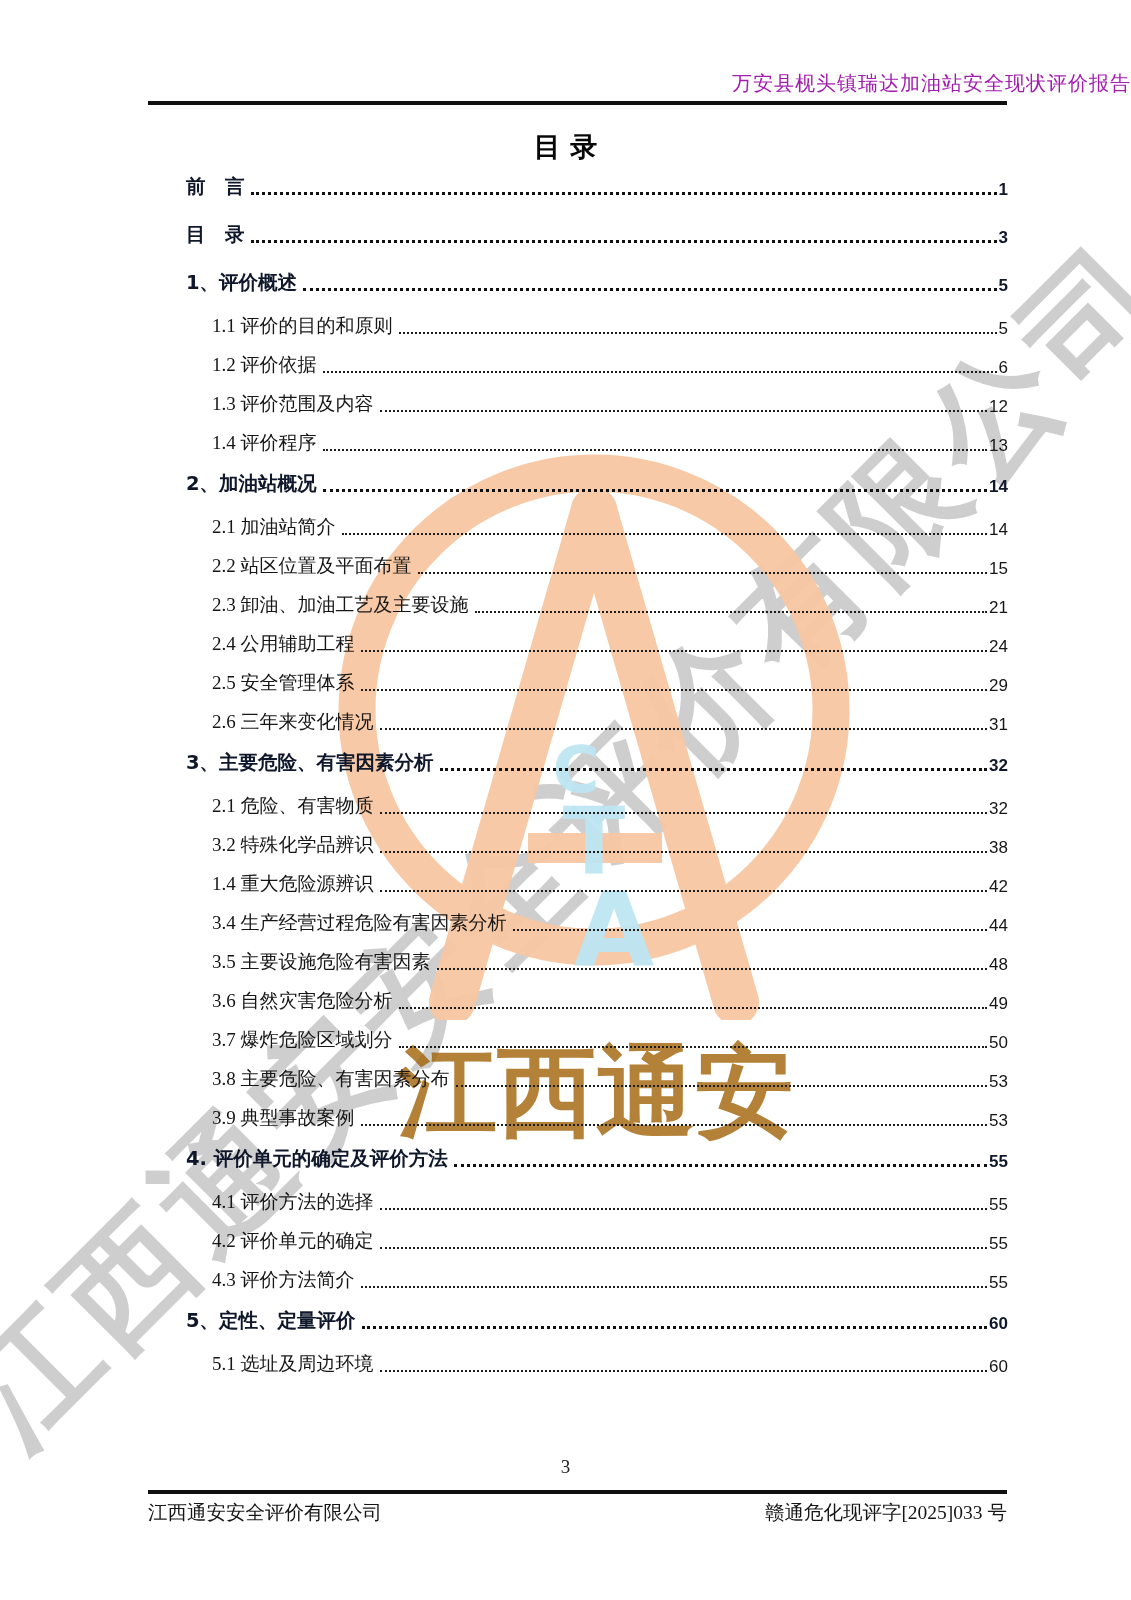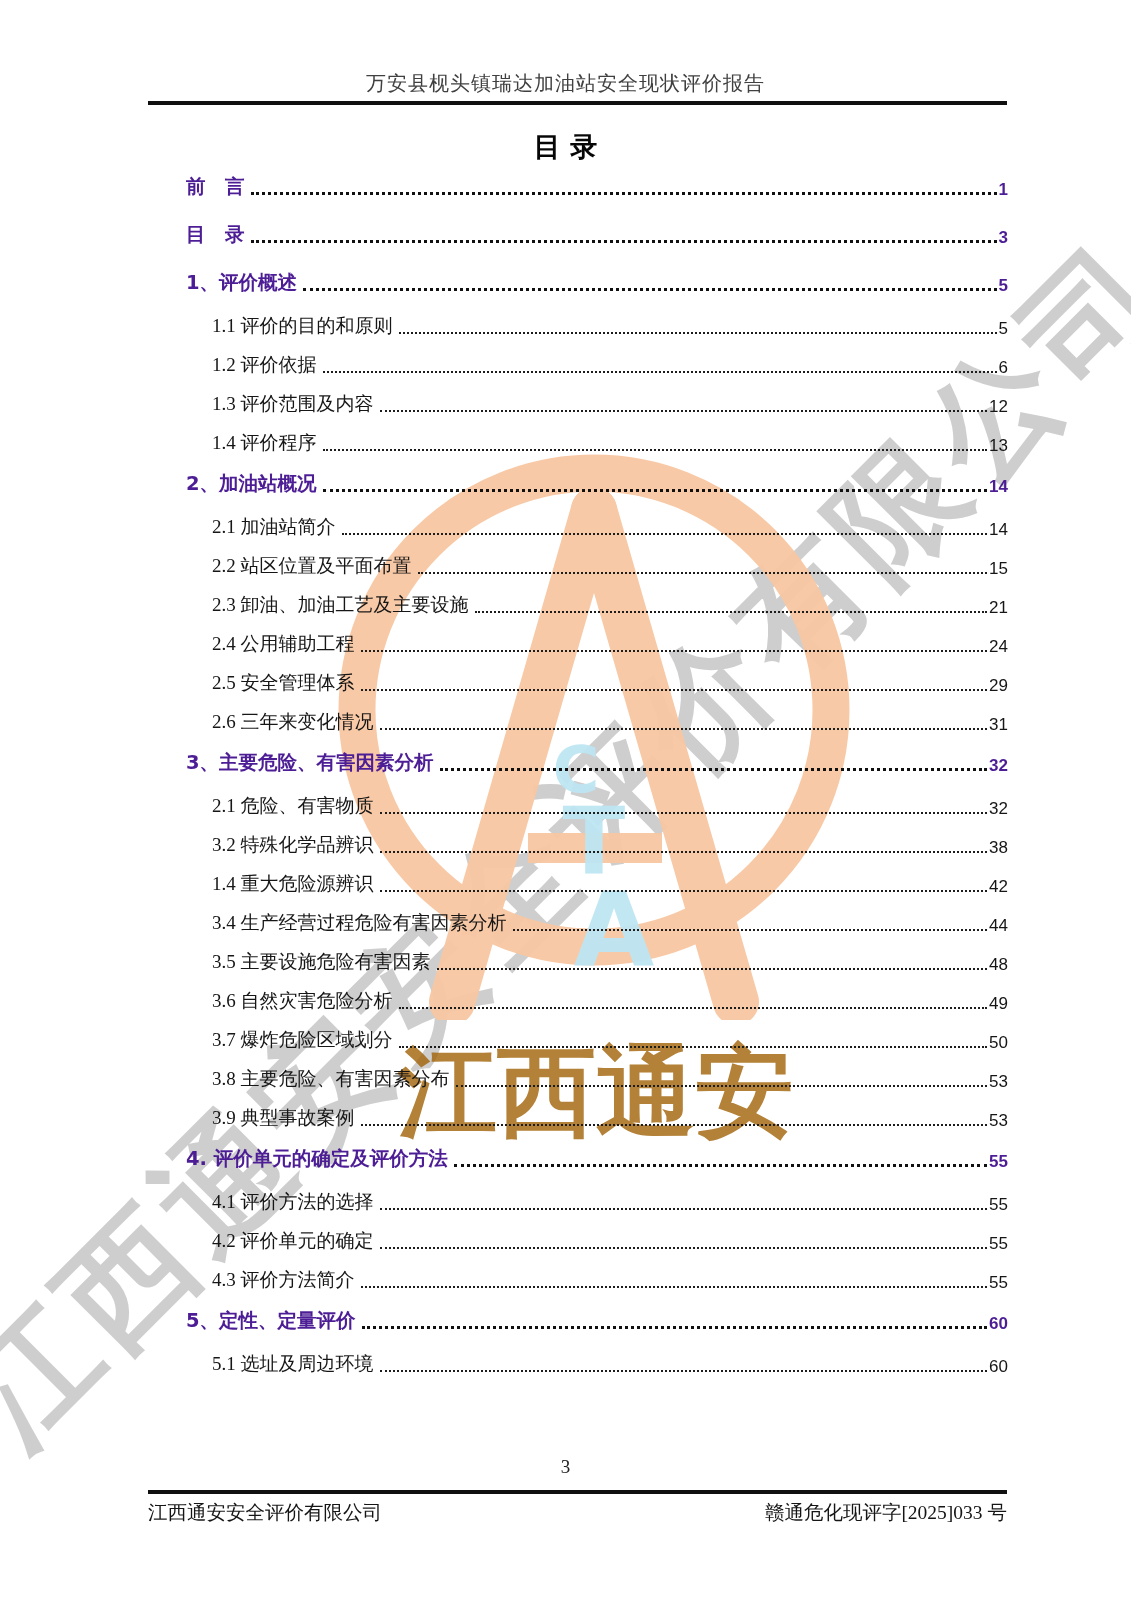--- a/index.html
+++ b/index.html
@@ -49,23 +49,23 @@
     line-height:1;
     color:#a16207;
     opacity:.8;
     white-space:nowrap;
     z-index:1;
   }
   
   .content{position:absolute;inset:0;z-index:2;}
   .header-title{
     position:absolute;top:70px;left:0;width:100%;
-    text-align:center;
+    text-align:right;
     font-size:20px;letter-spacing:1px;
-    color:#404040;
+    color:#a21caf;
   }
   .header-rule{
     position:absolute;top:101px;left:148px;width:859px;height:4px;
     background:#101010;
   }
   .doc-title{
     position:absolute;top:129px;left:0;width:100%;
     text-align:center;
     font-family:"DejaVu Sans", sans-serif;
     font-weight:bold;
@@ -82,21 +82,21 @@
     margin:0 2px 5px 6px;min-width:20px;
   }
   .toc-row .toc-page{
     font-family:"Liberation Sans", sans-serif;
     font-size:17px;white-space:nowrap;
   }
   .toc-row.sub{padding-left:64px;font-size:19px;color:#161616;}
   .toc-row.section,.toc-row.top{
     padding-left:38px;height:32px;
     font-family:"DejaVu Sans", sans-serif;
-    font-weight:bold;font-size:19.5px;color:#4c1d95;align-items:flex-end;
+    font-weight:bold;font-size:19.5px;color:#0f172a;align-items:flex-end;
   }
   .toc-row.section{margin-bottom:13px;}
   .toc-row.top{margin-bottom:16px;}
   .toc-row.section .leader,.toc-row.top .leader{border-bottom:3px dotted #101010;}
   .toc-row.section .toc-page,.toc-row.top .toc-page{font-weight:bold;}
   .page-num{
     position:absolute;top:1456px;left:0;width:100%;
     text-align:center;font-size:19px;color:#222;
   }
   .footer-rule{

